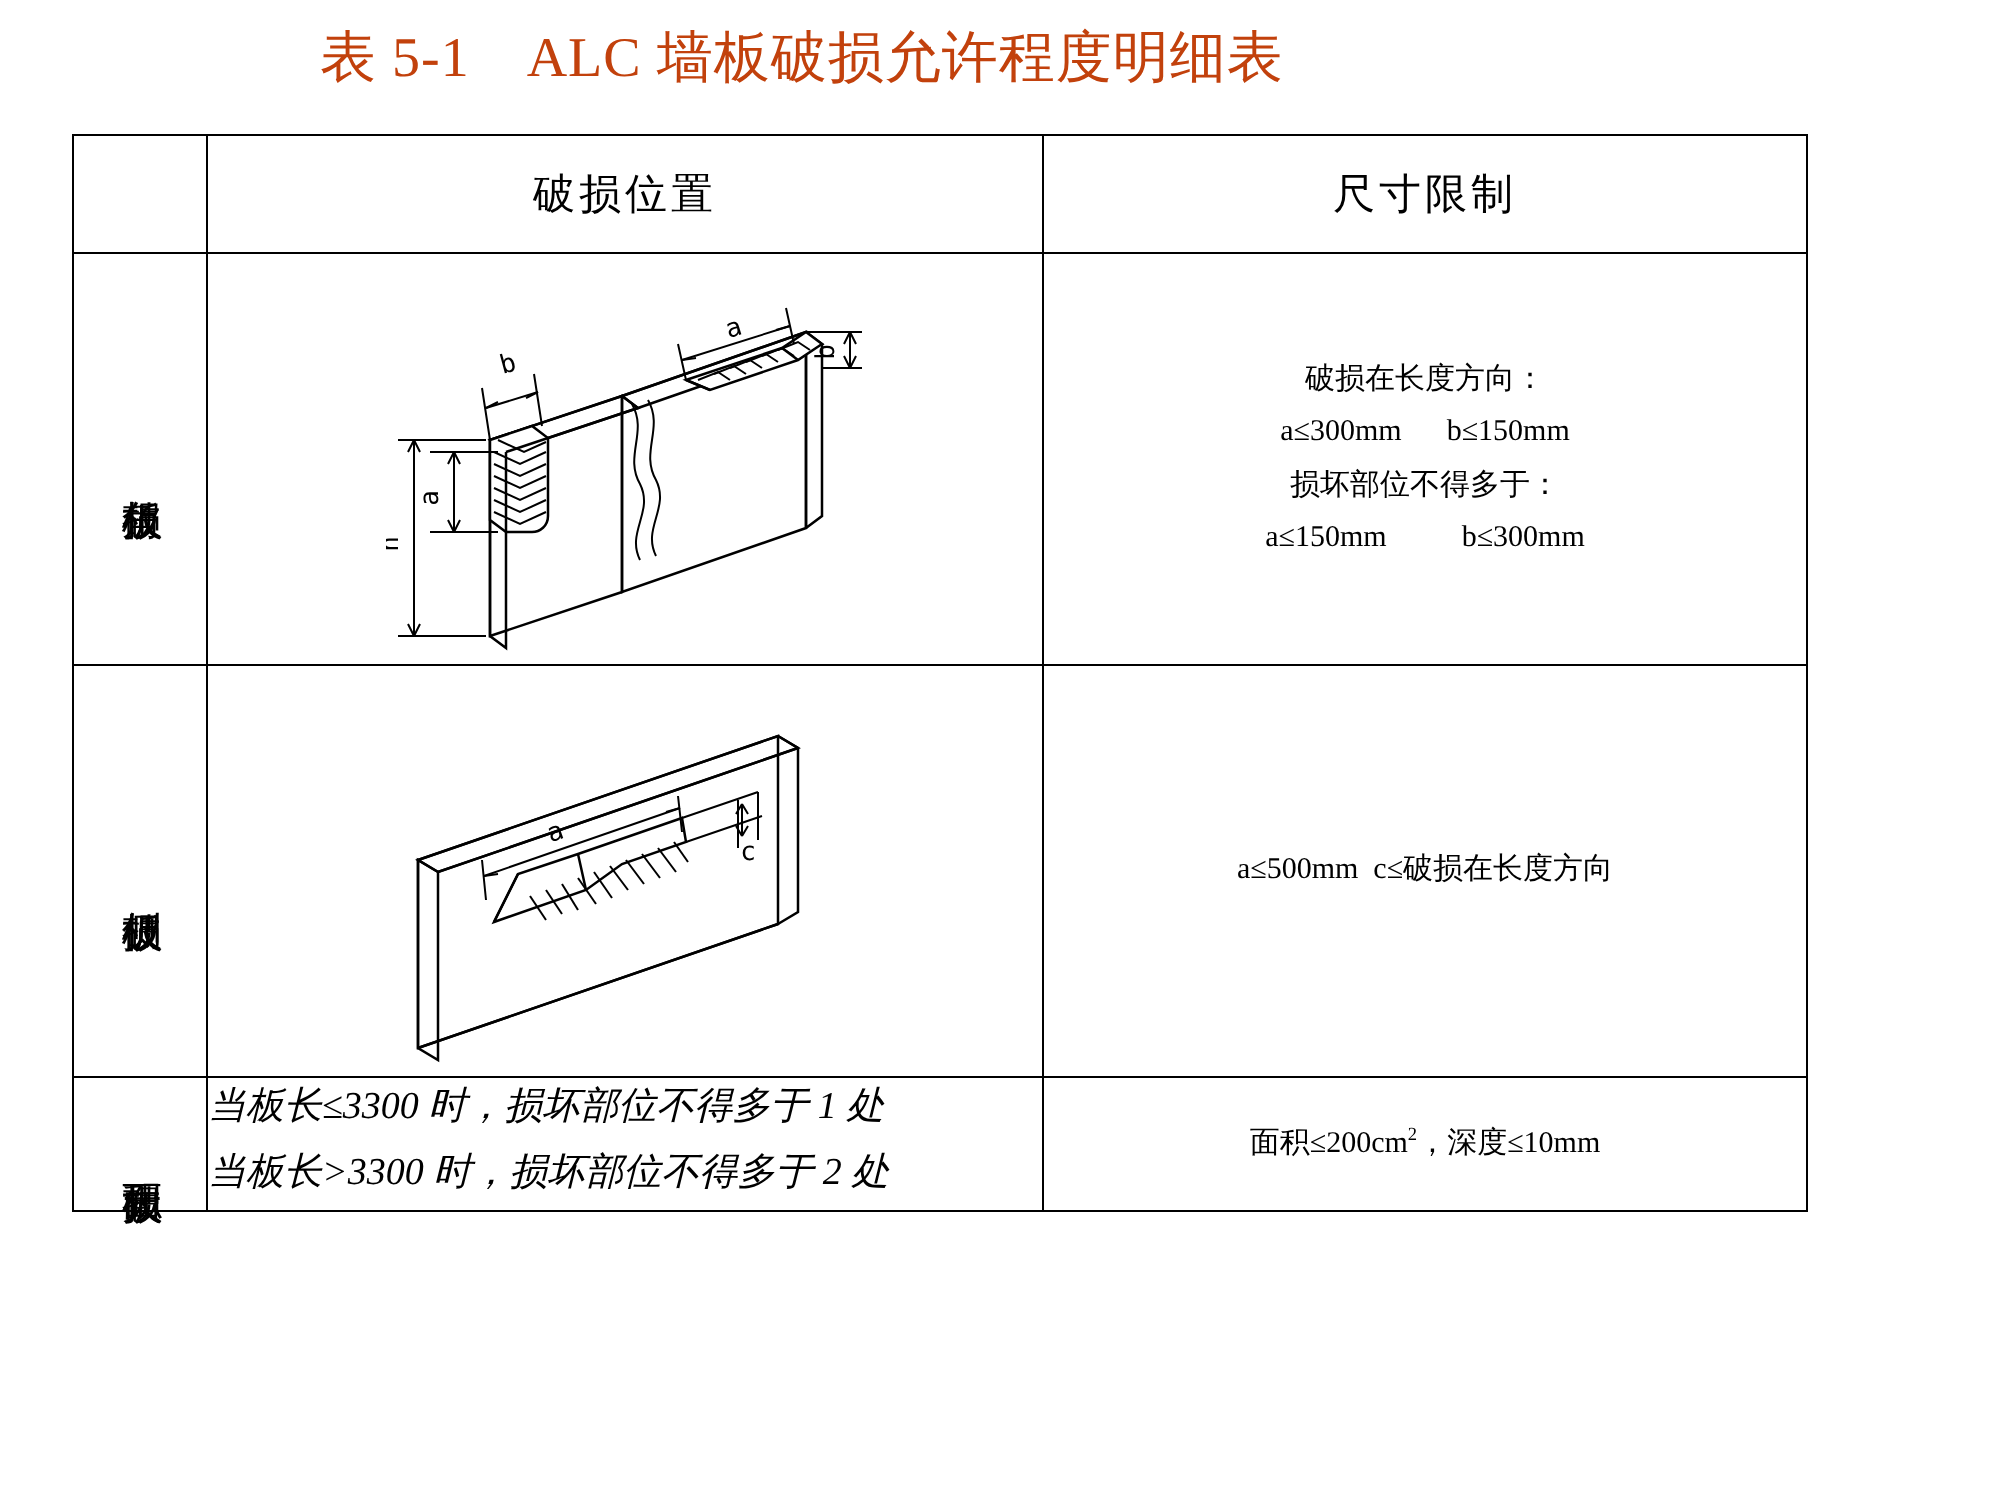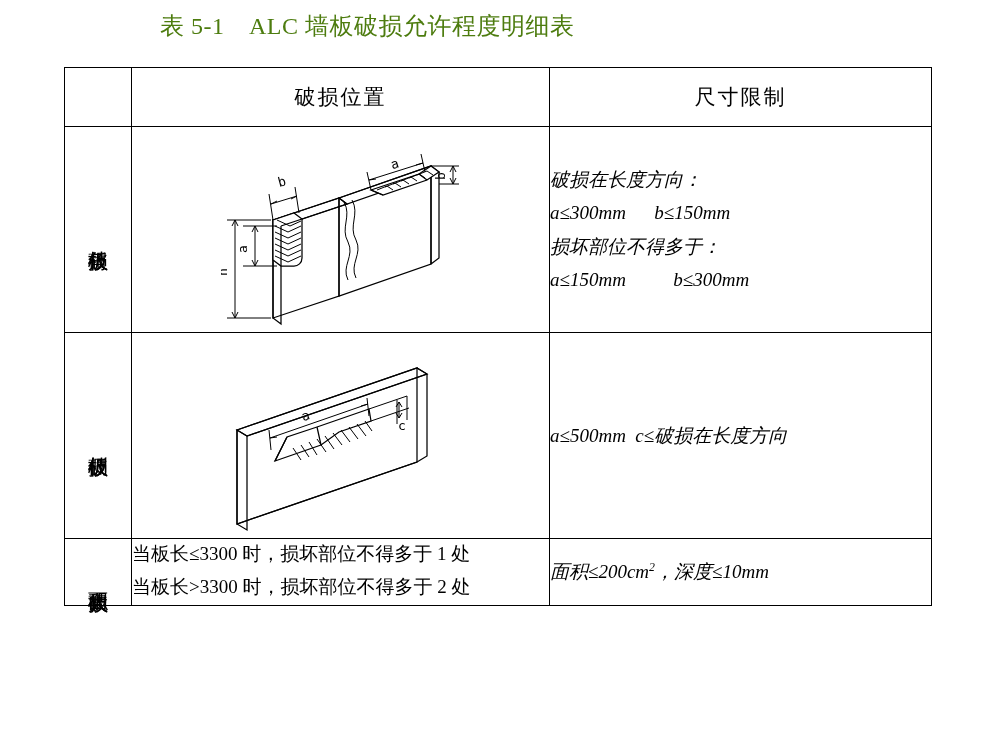--- a/index.html
+++ b/index.html
@@ -14,30 +14,30 @@
     font-family: "Liberation Serif", "DejaVu Serif", serif;
     color: #000000;
     overflow: hidden;
   }
 
   
   #doc-title {
     position: absolute;
     left: 160px;
     top: 10px;
-    font-size: 24px;
+    font-size: 28px;
     letter-spacing: 0.5px;
     white-space: pre;
-    color: #4d7c0f;
+    color: #c2410c;
   }
 
   
   #damage-table {
     position: absolute;
-    left: 64px;
+    left: 36px;
     top: 67px;
     width: 867px;
     height: 508px;
     border-collapse: collapse;
     table-layout: fixed;
   }
   #damage-table td, #damage-table th {
     border: 1.6px solid #000;
     padding: 0;
     vertical-align: middle;
@@ -68,37 +68,37 @@
     text-orientation: upright;
     white-space: nowrap;
   }
 
   
   .figcell { position: relative; height: 205px; }
   .figcell svg { display: block; margin: 0 auto; }
 
   
   .limit {
-    font-size: 19px;
+    text-align: center;
+    font-size: 15px;
     line-height: 1.75;
     padding: 4px 10px;
-    font-style: italic;
   }
   .limit .ln { display: block; white-space: pre; }
   sup { font-size: 0.62em; vertical-align: super; }
 
   
   .para {
     font-size: 19px;
     line-height: 1.62;
     padding: 8px 14px 8px 16px;
     text-align: justify;
     vertical-align: middle;
   }
-  .para p { margin: 0 0 2px 0; }
+  .para p { margin: 0 0 2px 0; font-style: italic; }
 
   .fig-svg-line { fill: none; stroke: #000; stroke-width: 1.25; }
   .fig-svg-thin { fill: none; stroke: #000; stroke-width: 1; }
   .fig-fill-w   { fill: #fff; stroke: #000; stroke-width: 1.25; }
   .dimtxt { font-family: "DejaVu Sans Mono", monospace; font-size: 13px; fill: #000; }
 </style>
 </head>
 <body>
 
 <div id="doc-title">表 5-1　ALC 墙板破损允许程度明细表</div>

